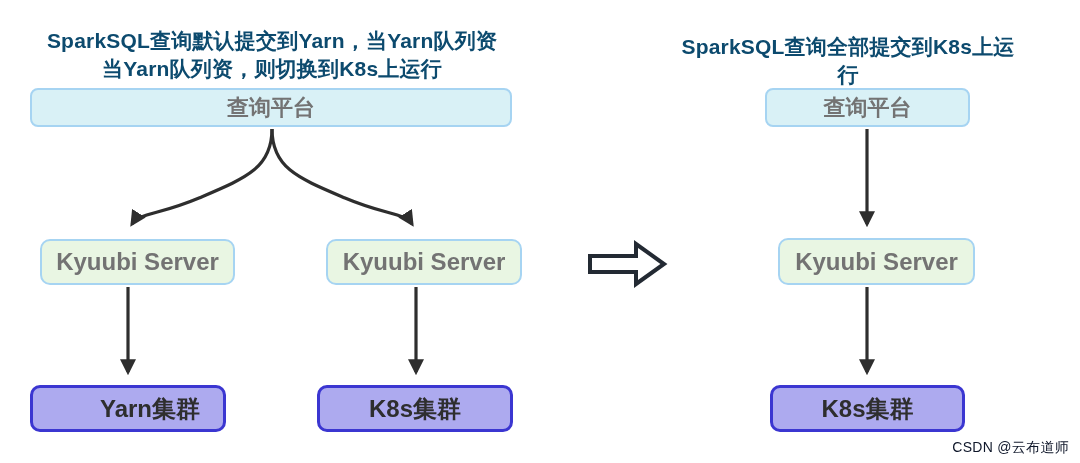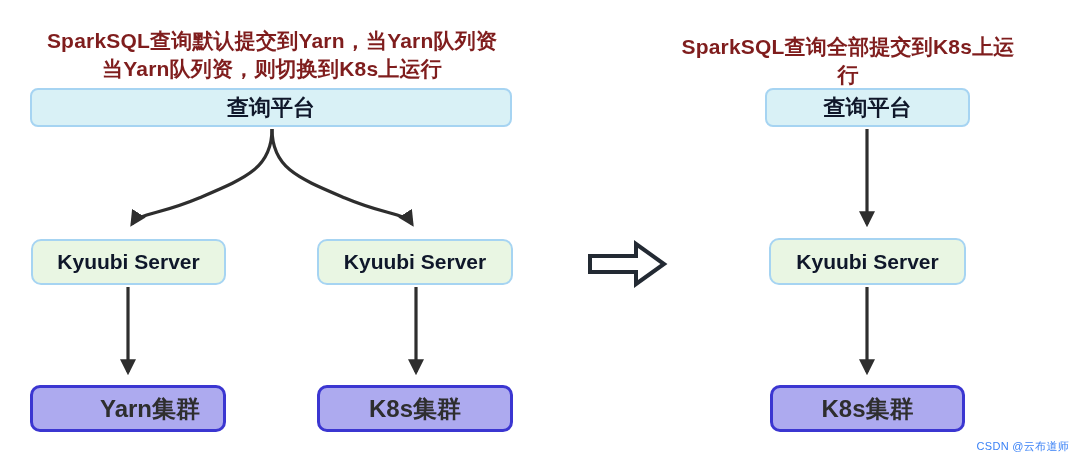--- a/index.html
+++ b/index.html
@@ -8,45 +8,46 @@
     font-family: "Liberation Sans", "DejaVu Sans", sans-serif;
     width: 1080px; height: 463px; position: relative; overflow: hidden;
   }
   .canvas { position: absolute; left: 0; top: 0; width: 1080px; height: 463px; background: #ffffff; }
 
   .diagram-title {
     position: absolute;
     font-weight: 700;
     font-size: 21px;
     line-height: 28px;
-    color: #7f1d1d;
+    color: #0c4a6e;
     text-align: center;
     letter-spacing: 0.2px;
   }
   .title-left { left: 30px; top: 27px; width: 484px; }
   .title-right { left: 677px; top: 33px; width: 342px; }
 
   .node {
     position: absolute;
     display: flex; align-items: center; justify-content: center;
     font-weight: 700;
-    color: #0f172a;
+    color: #737373;
     text-align: center;
   }
   .node-platform {
     background: #d9f1f6;
     border: 2px solid #a6d4f2;
     border-radius: 8px;
     font-size: 22px;
   }
   .node-kyuubi {
     background: #e9f6e3;
     border: 2.5px solid #a6d4f2;
     border-radius: 10px;
-    font-size: 21px;
+    font-size: 24px;
+    margin-left: 9px;
   }
   .node-cluster {
     background: #adaaef;
     border: 3.5px solid #3b36d1;
     border-radius: 10px;
     font-size: 24px;
     color: #2e2e2e;
   }
 
   
@@ -61,21 +62,21 @@
   .kyuubi-right   { left: 769px; top: 238px; width: 197px; height: 47px; }
   .k8s-cluster-r  { left: 770px; top: 385px; width: 195px; height: 47px; }
 
   .connector-layer {
     position: absolute; left: 0; top: 0; width: 1080px; height: 463px;
     pointer-events: none;
   }
 
   .watermark {
     position: absolute; right: 11px; top: 439px;
-    font-size: 11px; color: #3b82f6; font-weight: 400;
+    font-size: 14px; color: #0f172a; font-weight: 400;
     letter-spacing: 0.3px;
   }
 </style>
 </head>
 <body>
 
 <div class="canvas">
 
   <svg class="connector-layer" width="1080" height="463" viewBox="0 0 1080 463">
     <defs>

